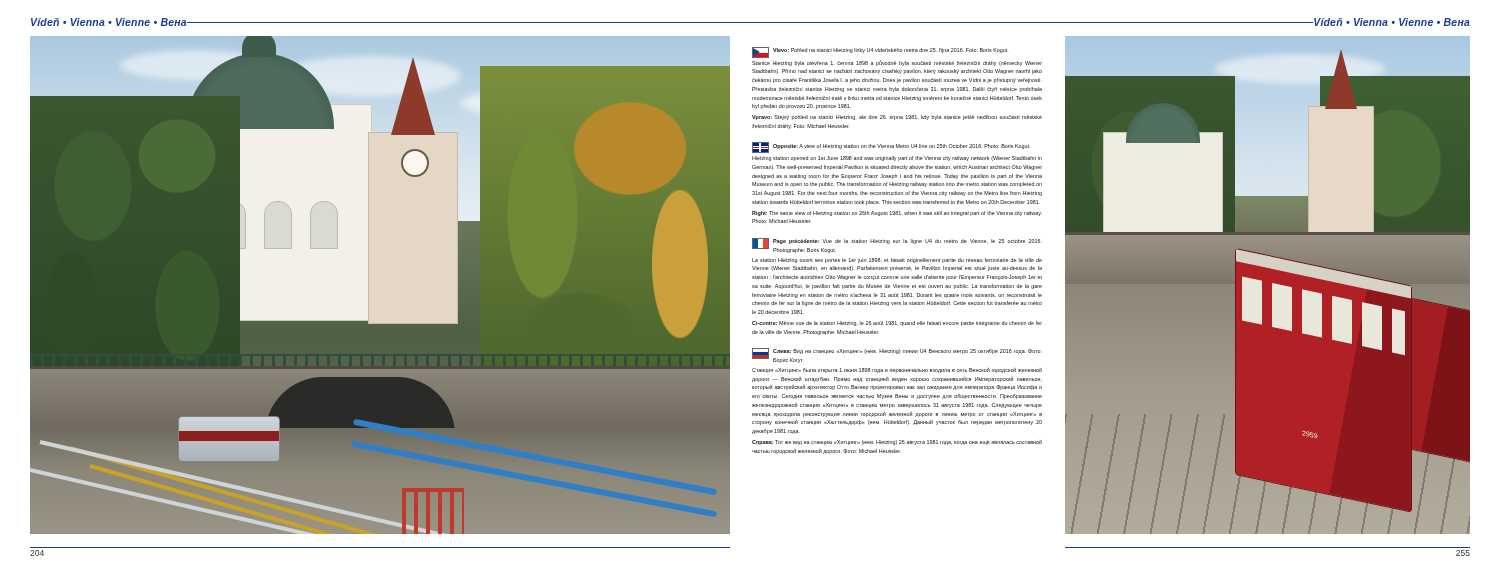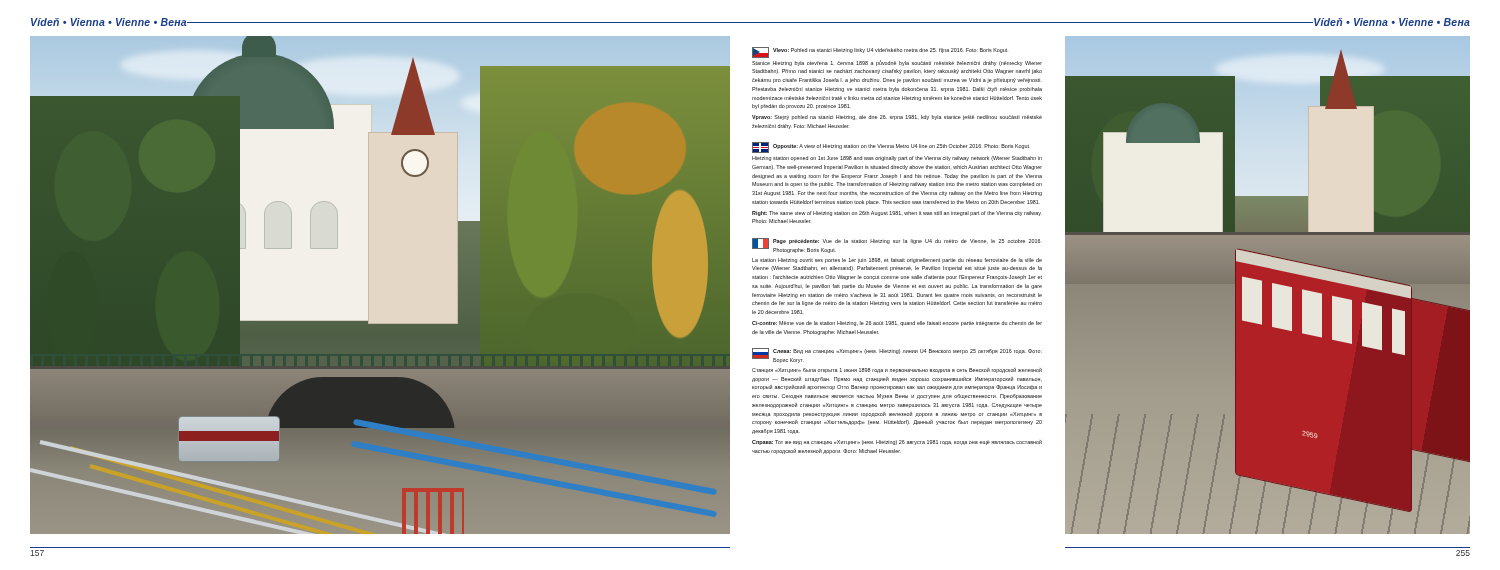--- a/index.html
+++ b/index.html
@@ -413,16 +413,16 @@
         </span>
       </div>
       <p class="para">Станция «Хитцинг» была открыта 1 июня 1898 года и первоначально входила в сеть Венской городской железной дороги — Венский штадтбан. Прямо над станцией виден хорошо сохранившийся Императорский павильон, который австрийский архитектор Отто Вагнер проектировал как зал ожидания для императора Франца Иосифа и его свиты. Сегодня павильон является частью Музея Вены и доступен для общественности. Преобразование железнодорожной станции «Хитцинг» в станцию метро завершилось 31 августа 1981 года. Следующие четыре месяца проходила реконструкция линии городской железной дороги в линию метро от станции «Хитцинг» в сторону конечной станции «Хюттельдорф» (нем. Hütteldorf). Данный участок был передан метрополитену 20 декабря 1981 года.</p>
       <p class="para"><span class="b">Справа:</span><span> Тот же вид на станцию «Хитцинг» (нем. Hietzing) 26 августа 1981 года, когда она ещё являлась составной частью городской железной дороги. Фото: Michael Heussler.</span></p>
     </div>
 
   </div>
 
   <div class="folio-rule left"></div>
   <div class="folio-rule right"></div>
-  <div class="folio left">157</div>
+  <div class="folio left">204</div>
   <div class="folio right">255</div>
 
 </div>
 
 </body></html>

